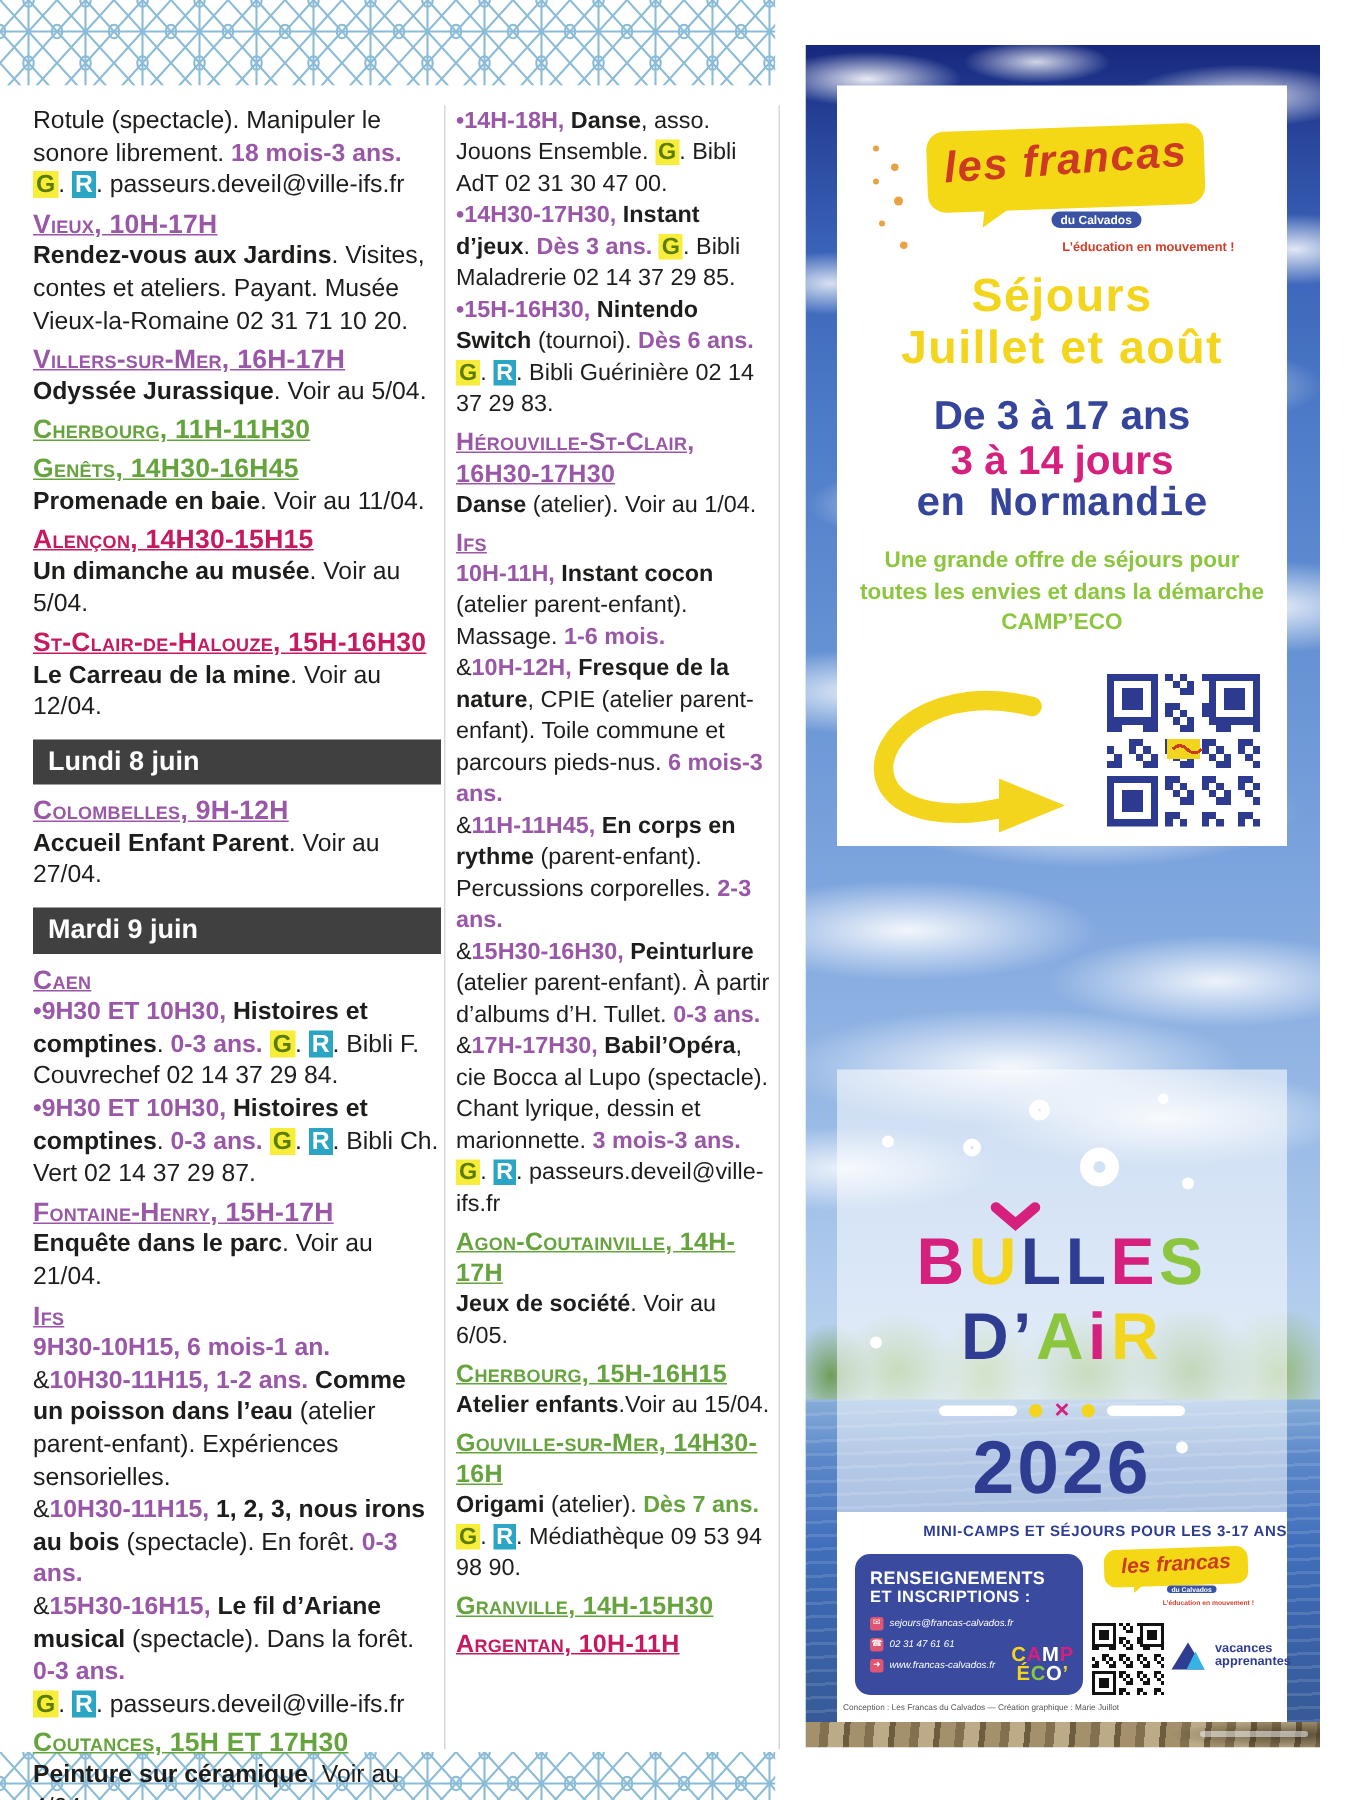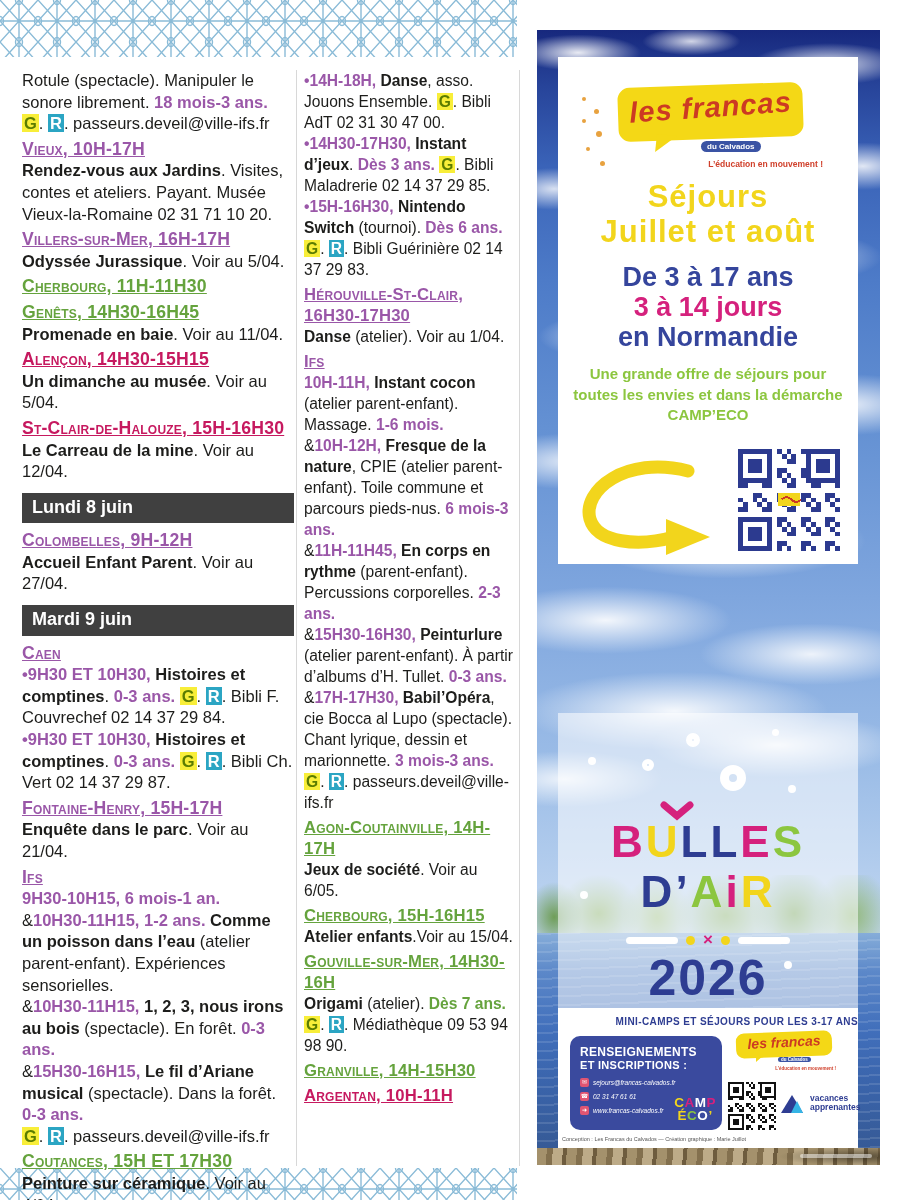--- a/index.html
+++ b/index.html
@@ -73,21 +73,21 @@
   .fr-tail{position:absolute;left:58px;top:52px;width:0;height:0;border-left:20px solid #f4d816;
            border-bottom:18px solid rgba(0,0,0,0);transform:rotate(6deg);}
   .fr-badge{position:absolute;left:103px;top:58px;background:#3a53a4;color:#fff;font-size:8px;font-weight:bold;
             padding:1px 6px;border-radius:6px;}
   .fr-tagline{position:absolute;left:55px;top:76px;width:170px;text-align:right;font-size:8.5px;font-weight:bold;color:#d0402b;}
   .dot{position:absolute;background:#e8a23f;border-radius:50%;}
   .t-sejours,.t-juillet{position:absolute;left:0;width:100%;text-align:center;color:#f2d51c;font-weight:900;
      font-size:31px;letter-spacing:1px;}
   .t-sejours{top:122px;} .t-juillet{top:157px;}
   .t-age,.t-dur,.t-place{position:absolute;left:0;width:100%;text-align:center;font-weight:900;font-size:27px;color:#35459c;}
-  .t-age{top:205px;} .t-dur{top:235px;color:#d5217d;} .t-place{top:265px;}
+  .t-age{top:205px;} .t-dur{top:235px;color:#d5217d;} .t-place{top:265px;font-family:Liberation Mono, monospace;}
   .t-offer{position:absolute;left:15px;top:307px;width:270px;text-align:center;color:#8cc63f;
      font-weight:bold;font-size:15px;line-height:20.5px;}
   .arrow{position:absolute;left:12px;top:396px;}
   .qr-big{position:absolute;left:180px;top:392px;width:102px;height:102px;}
   
   .ring{position:absolute;border:6px solid #fff;border-radius:50%;}
   .fdot{position:absolute;background:#fff;border-radius:50%;}
   .check{position:absolute;left:102px;top:88px;}
   .bulles1,.bulles2{position:absolute;left:0;width:100%;text-align:center;font-size:44px;font-weight:900;letter-spacing:3px;}
   .bulles1{top:104px;} .bulles2{top:154px;}

